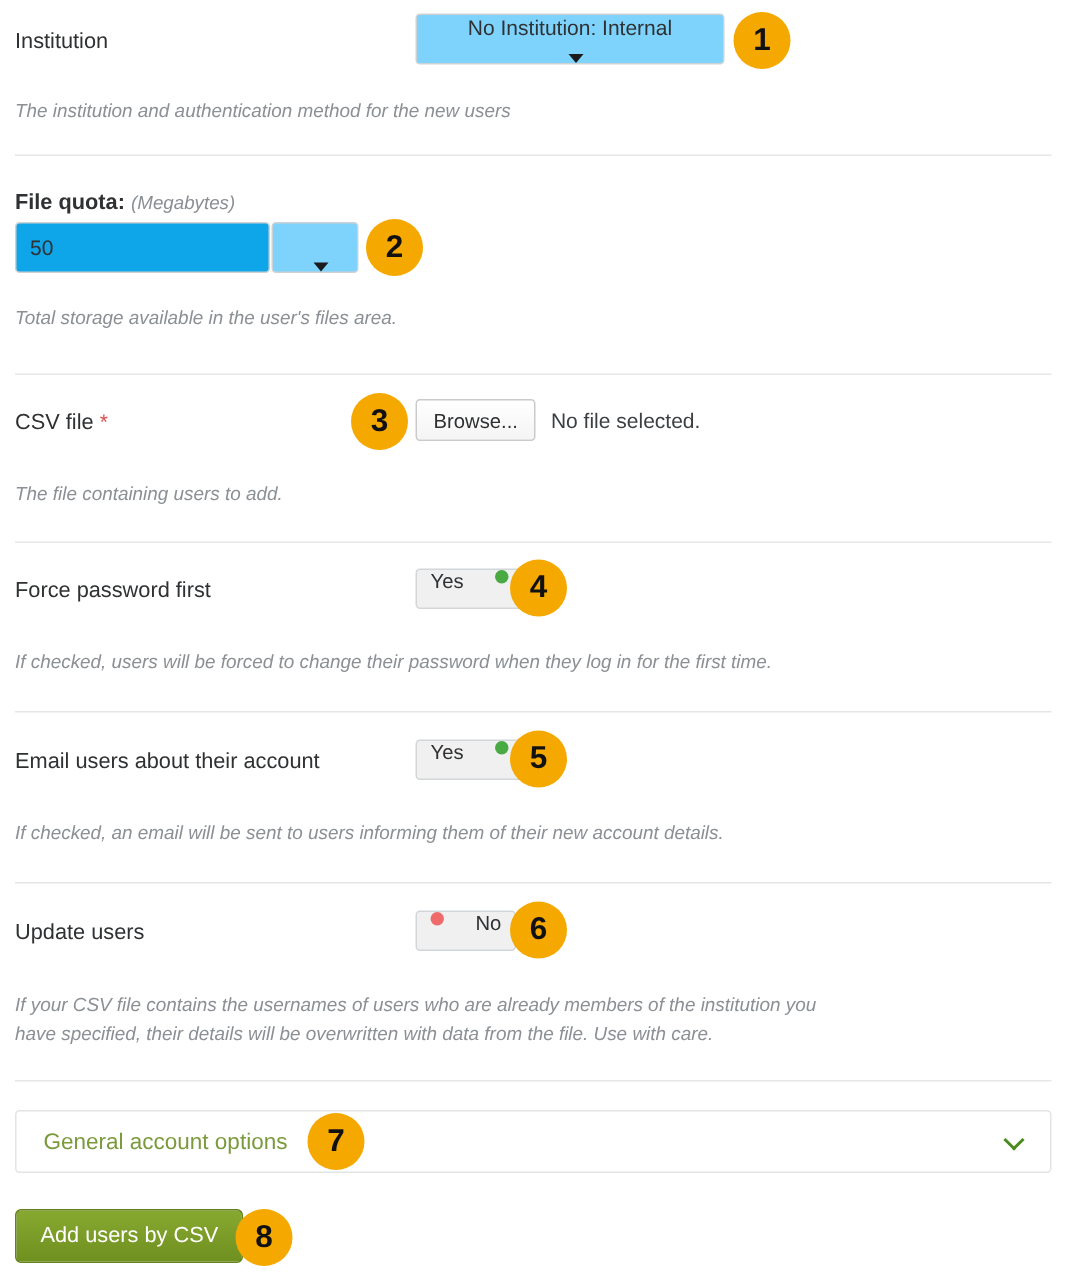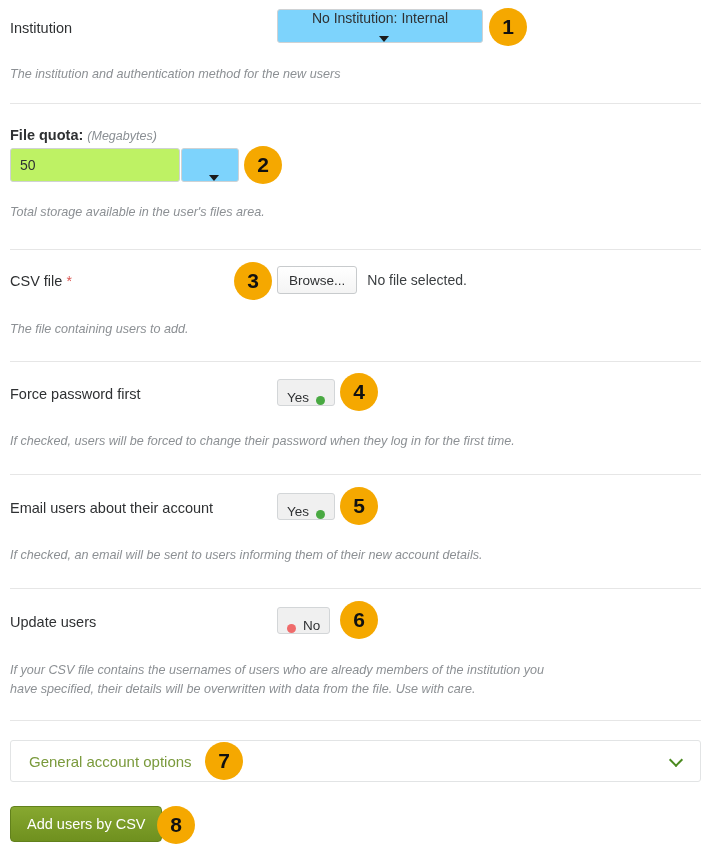--- a/index.html
+++ b/index.html
@@ -96,21 +96,21 @@
     margin-left: 8px;
     flex: none;
   }
 
   
   .text-input {
     position: absolute;
     box-sizing: border-box;
     border: 1px solid #cfd2d4;
     border-radius: 3px;
-    background: #bef264;
+    background: #0ea5e9;
     height: 34px;
     display: flex;
     align-items: center;
     padding: 0 9px;
     font-size: 14px;
     color: #2f3133;
   }
 
   
   .file-wrap {
@@ -140,22 +140,22 @@
 
   
   .switch {
     position: absolute;
     box-sizing: border-box;
     height: 27px;
     border: 1px solid #d3d6d8;
     border-radius: 3px;
     background: #f0f0f0;
     display: flex;
-    align-items: flex-end;
-    gap: 7px;
+    align-items: flex-start;
+    gap: 21px;
     padding: 0 9px;
     font-size: 13.5px;
     color: #2f3133;
   }
   .switch .dot {
     width: 9px;
     height: 9px;
     border-radius: 50%;
     flex: none;
   }

